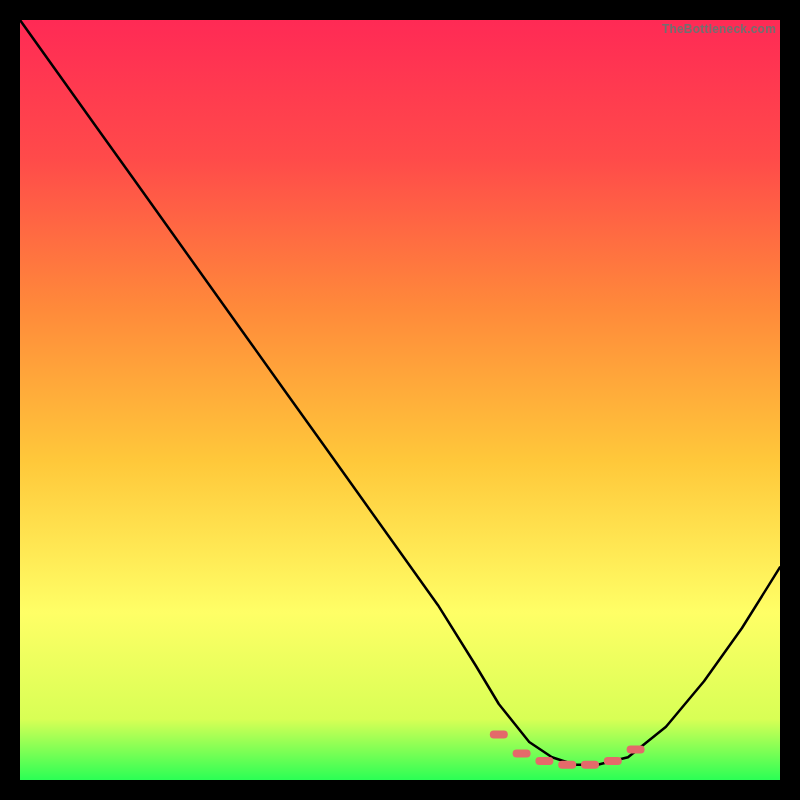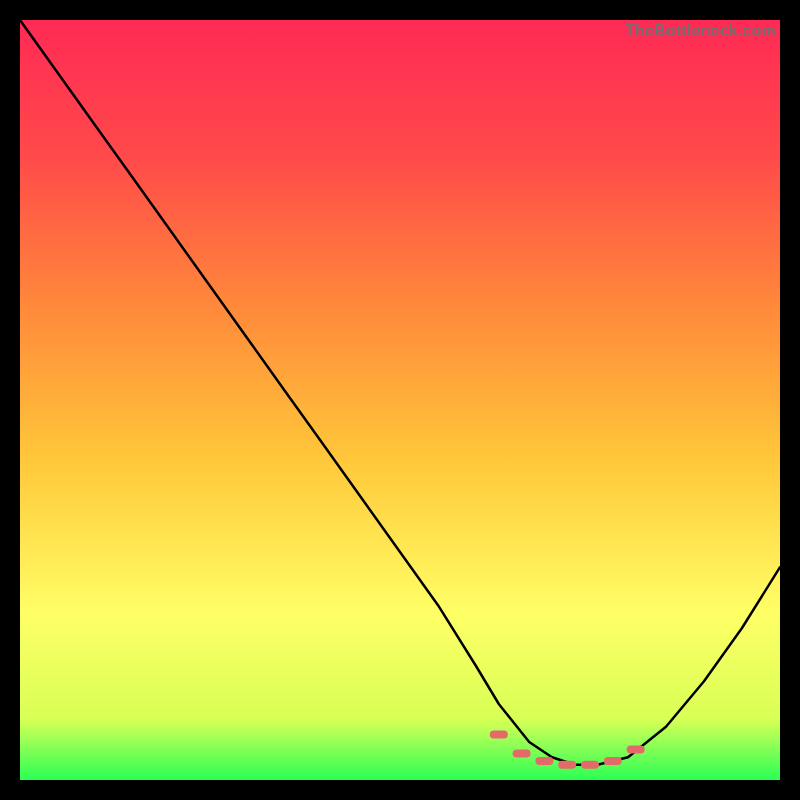--- a/index.html
+++ b/index.html
@@ -24,21 +24,21 @@
     left: 0;
     top: 0;
     width: 760px;
     height: 760px;
   }
   .watermark {
     position: absolute;
     right: 4px;
     top: 2px;
     color: #707070;
-    font-size: 16px;
+    font-size: 12px;
     font-weight: 600;
     letter-spacing: 0.2px;
     user-select: none;
   }
   svg {
     display: block;
   }
 </style>
 </head>
 <body>

